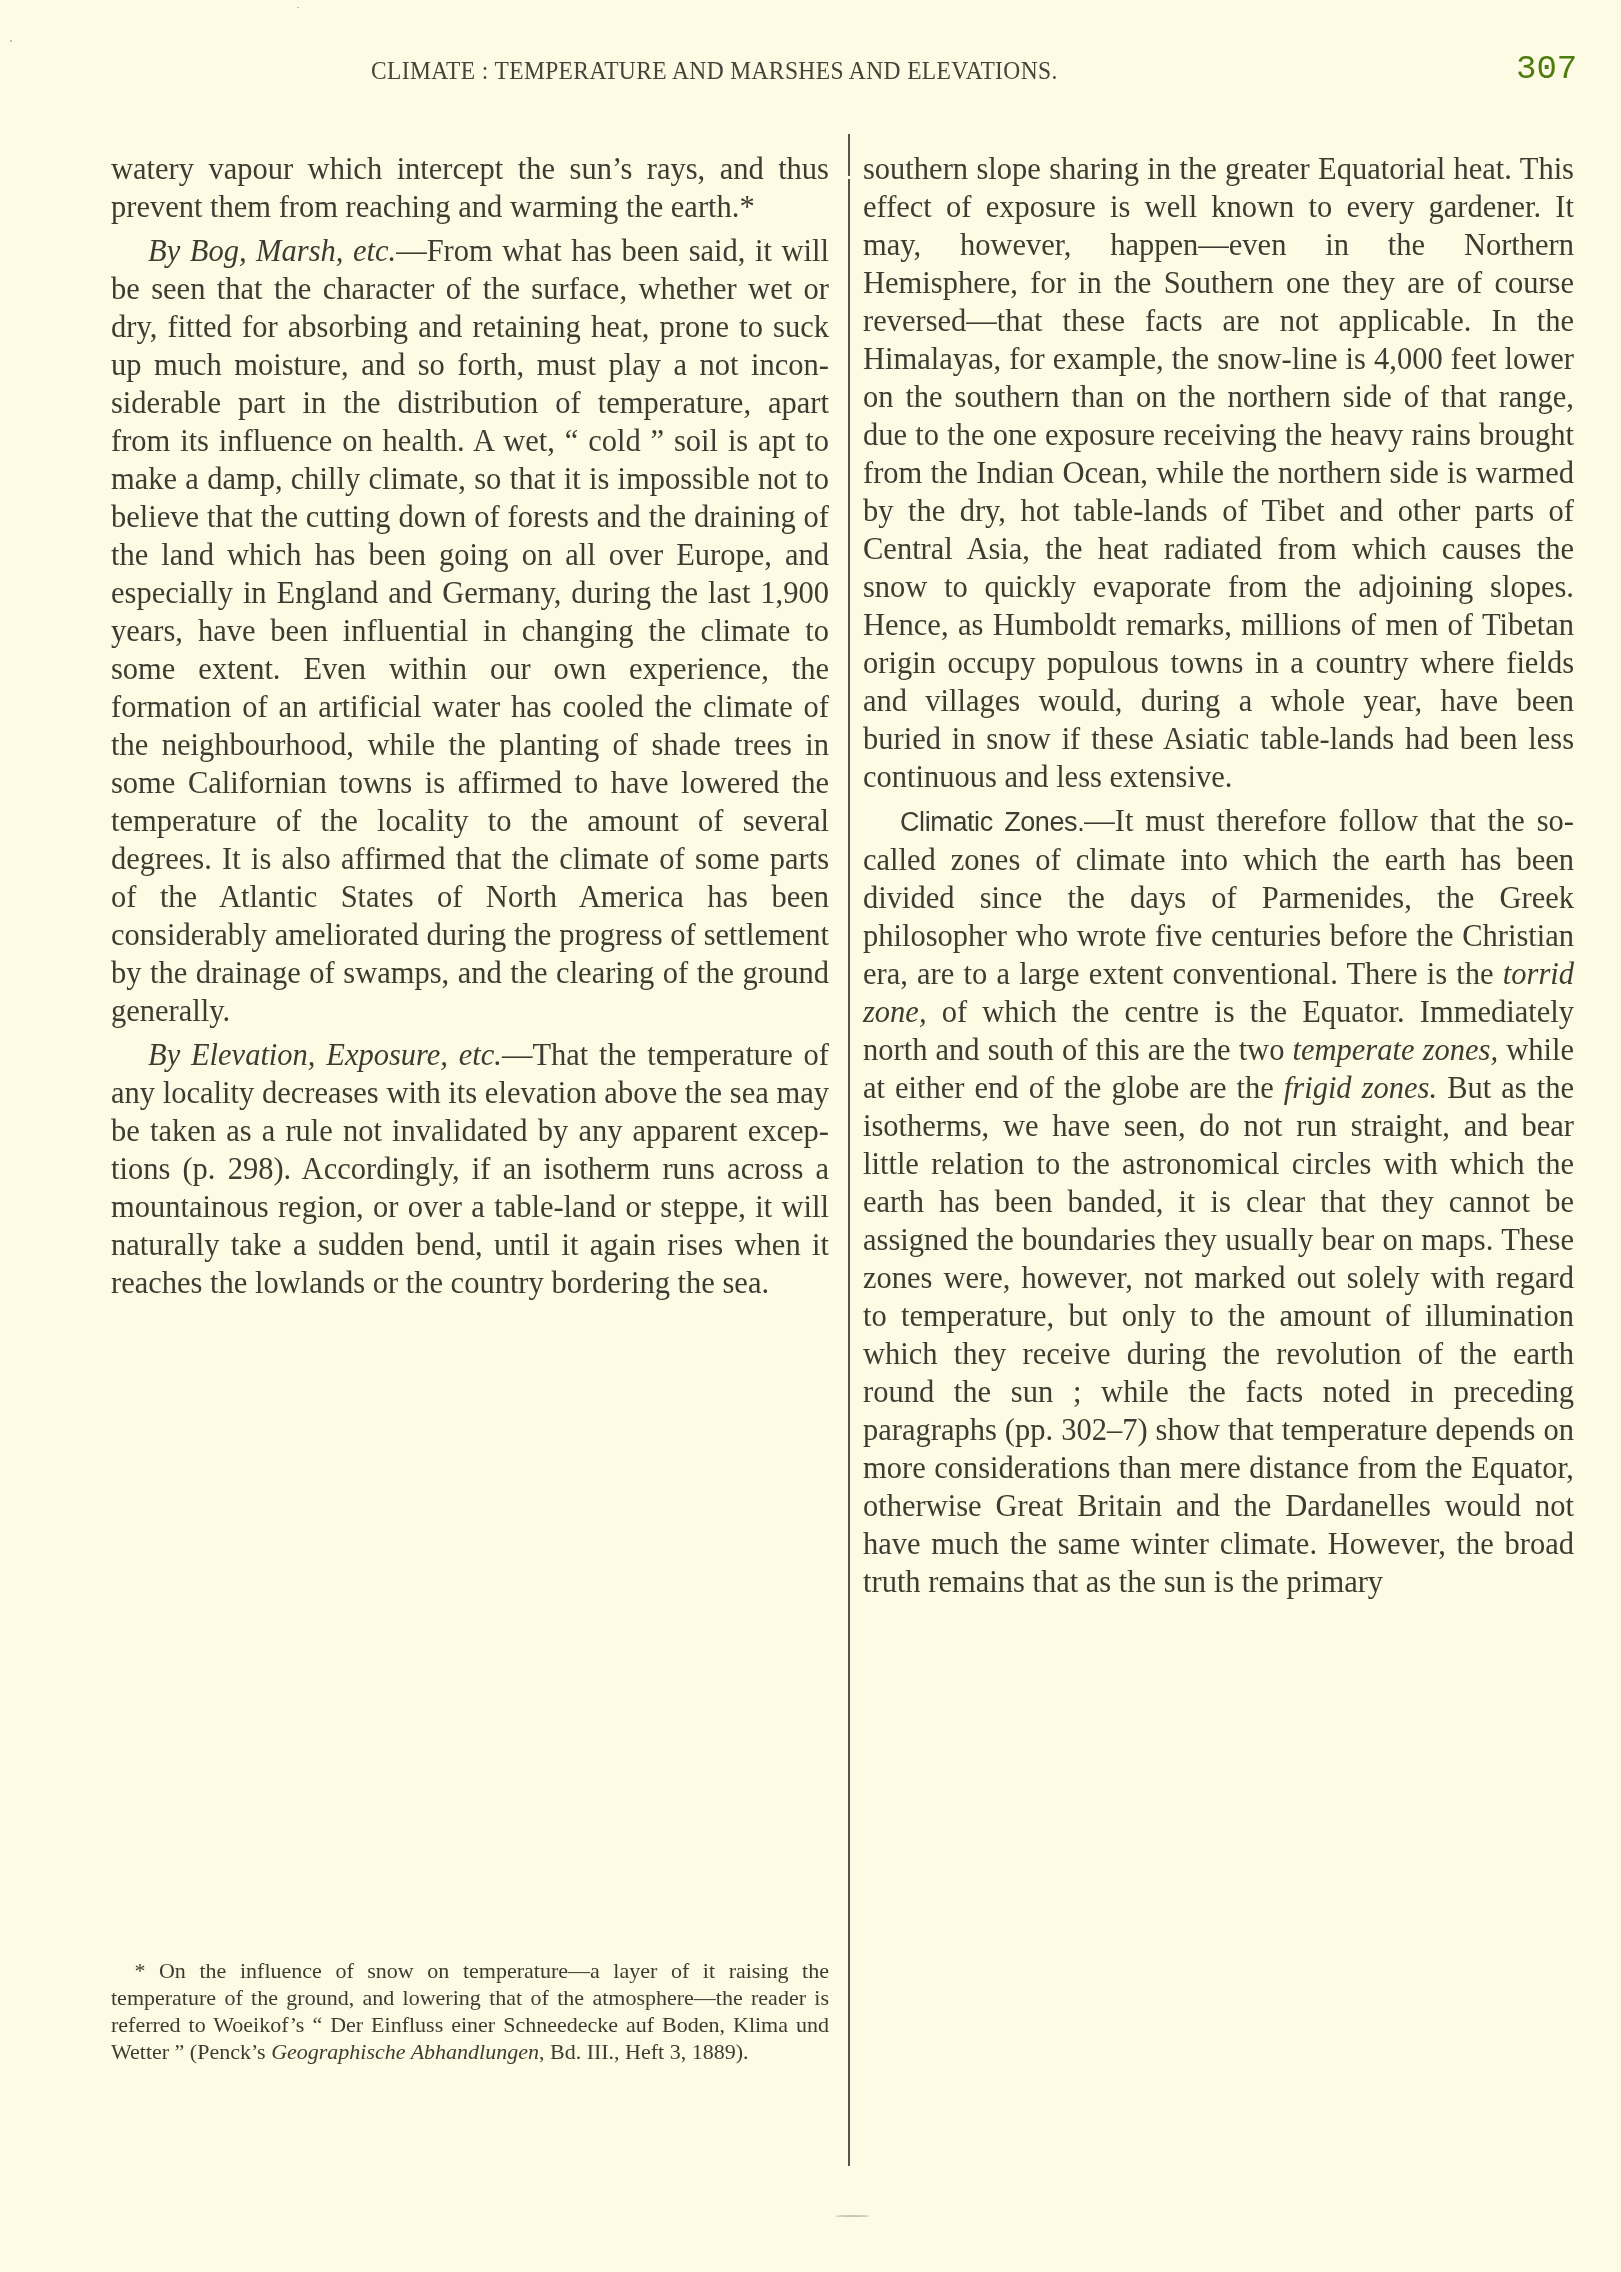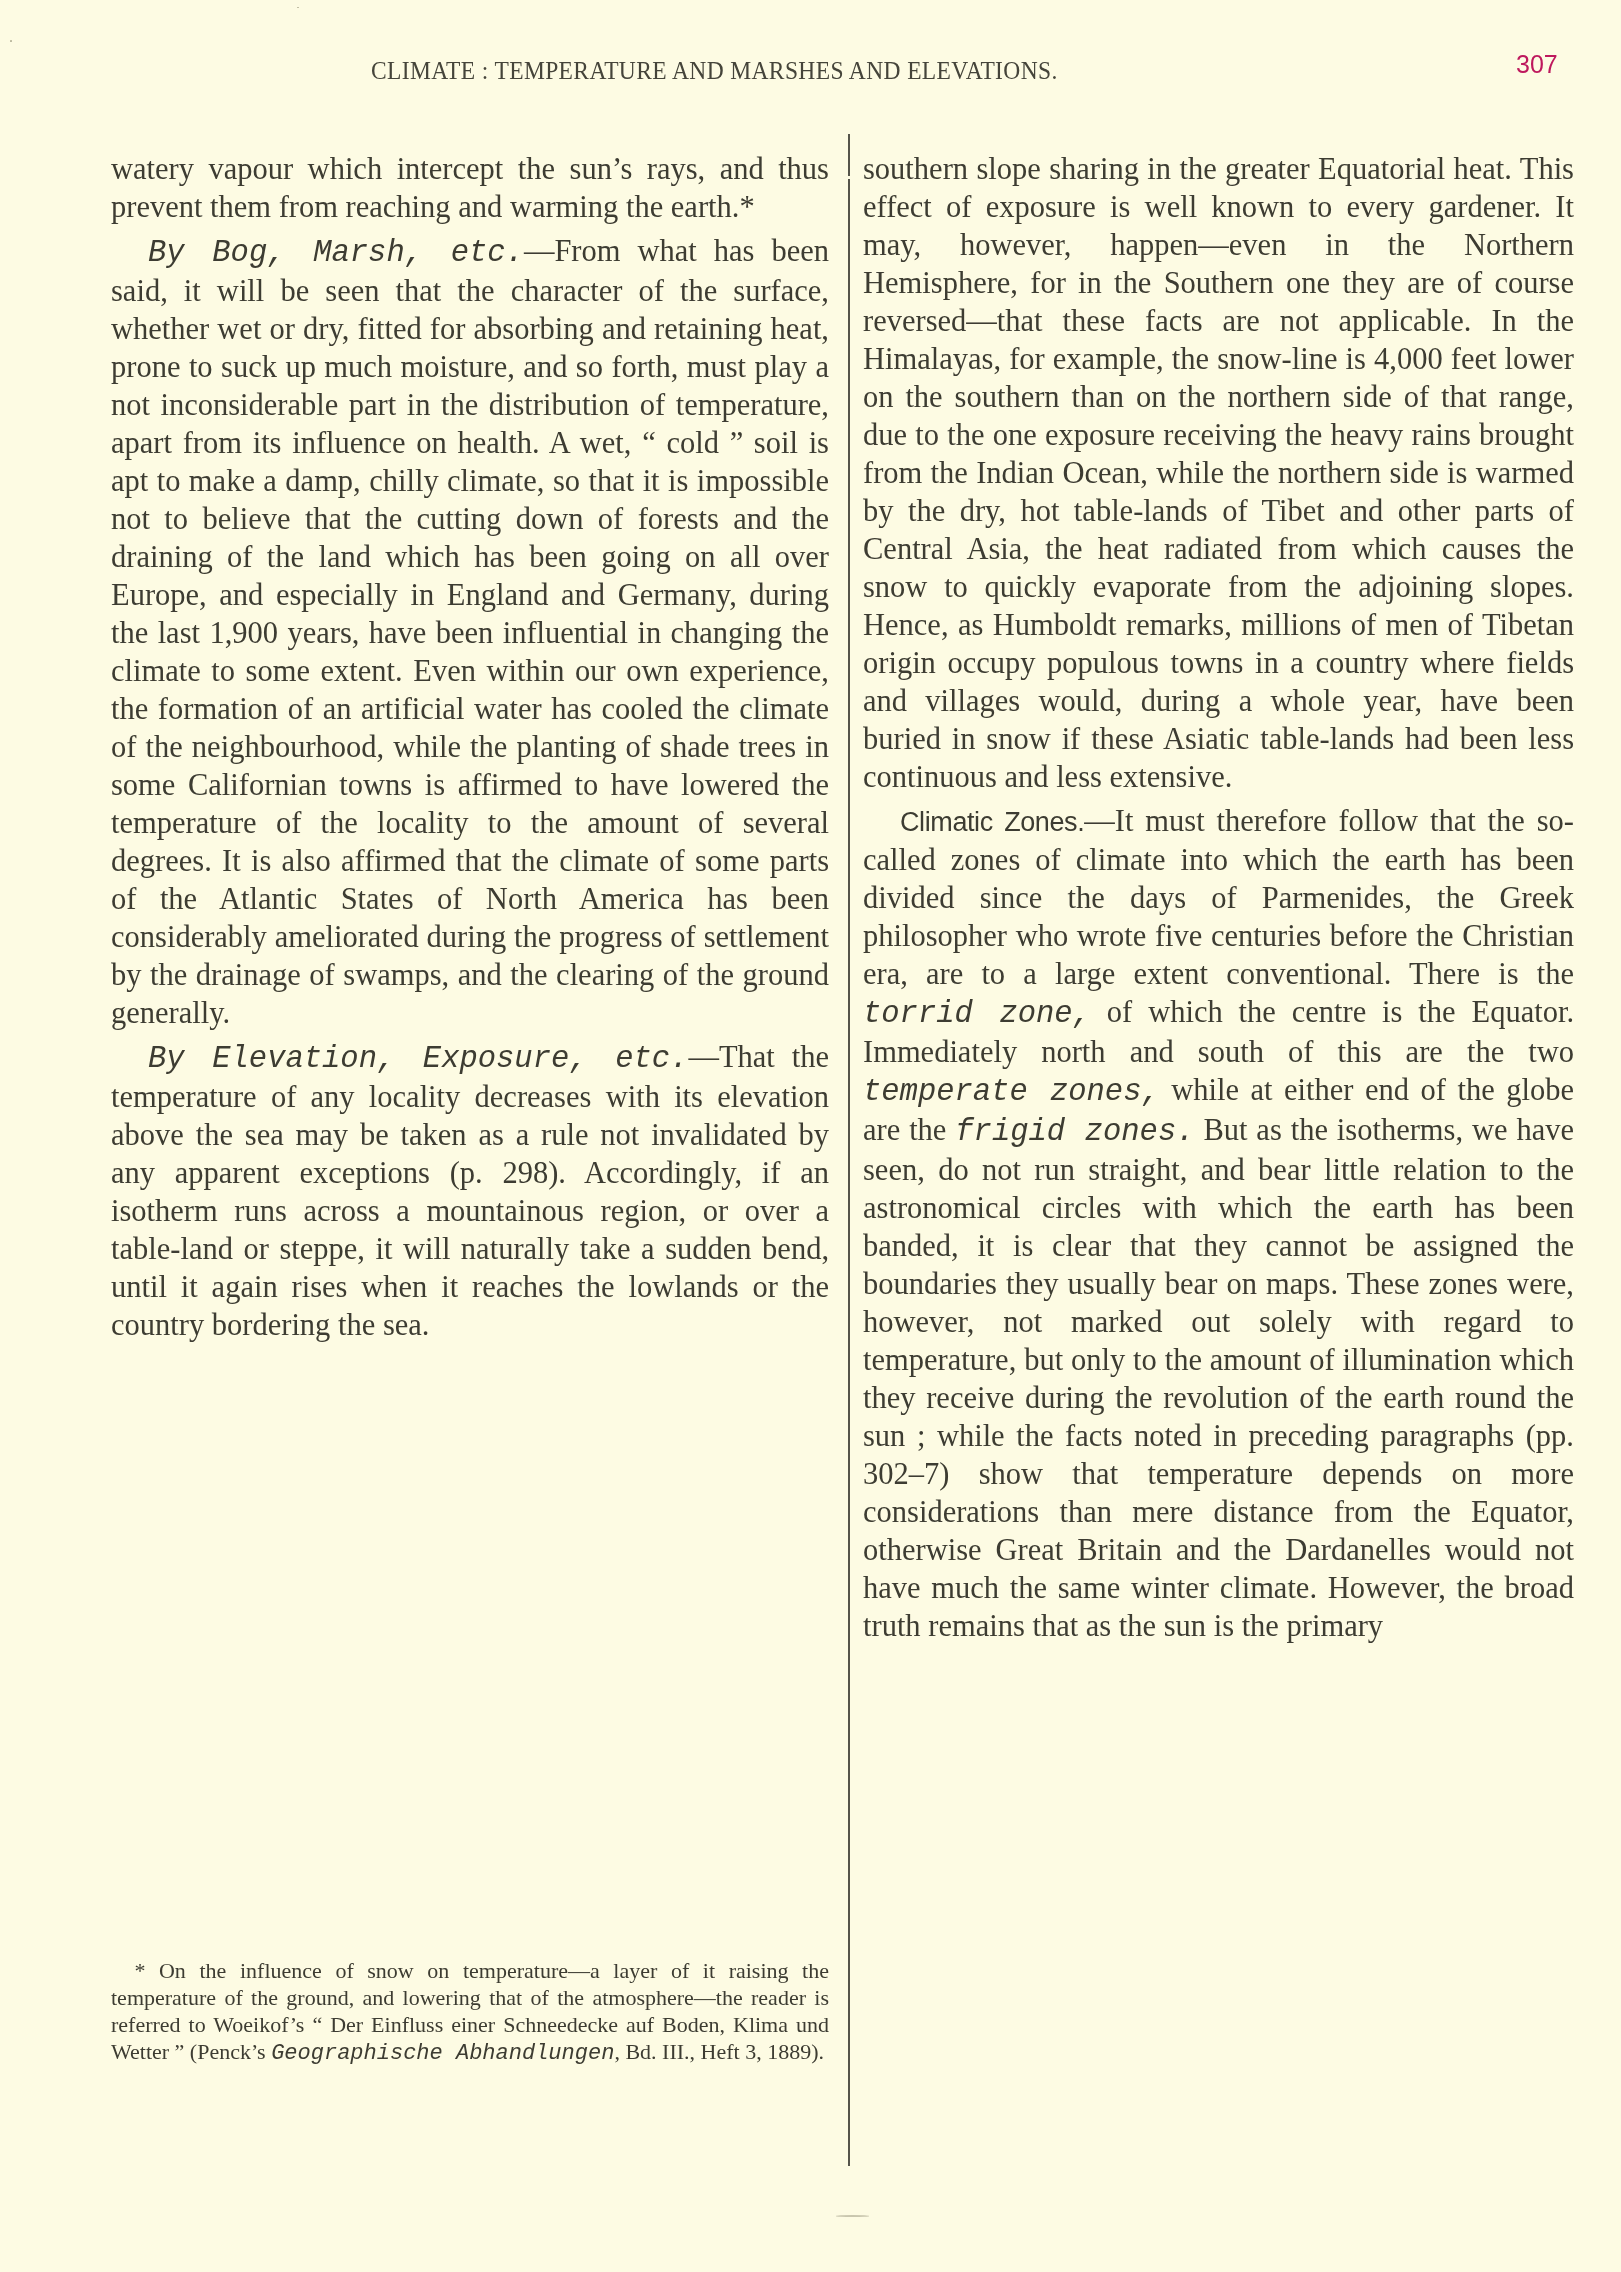--- a/index.html
+++ b/index.html
@@ -29,41 +29,41 @@
     letter-spacing: 0.4px;
     color: #45443a;
     transform: scaleX(0.94);
     transform-origin: left center;
     white-space: nowrap;
   }
   .page-number {
     position: absolute;
     left: 1516px;
     top: 0px;
-    font-family: Liberation Sans, sans-serif;
-    font-size: 25px;
-    color: #be185d;
+    font-family: Liberation Mono, monospace;
+    font-size: 34px;
+    color: #4d7c0f;
   }
   .column {
     position: absolute;
     top: 150px;
     width: 718px;
     font-family: "Liberation Serif", serif;
     font-size: 30.5px;
     line-height: 38px;
     text-align: justify;
     hyphens: manual;
     color: #3d3c32;
   }
   .col-left { left: 111px; }
   .col-right { left: 863px; width: 711px; }
   .para { margin: 0; text-indent: 0; }
   .para.indent { text-indent: 37px; }
   .para + .para { margin-top: 5.9px; }
-  .it { font-style: italic; font-family: Liberation Mono, monospace; }
+  .it { font-style: italic; }
   .sc-bold { font-family: "Liberation Sans", sans-serif; font-weight: normal; font-size: 27px; letter-spacing: -0.4px; }
   .column-rule {
     position: absolute;
     left: 848px;
     width: 1.7px;
     background: #55544a;
   }
   .rule-a { top: 134px; height: 42px; }
   .rule-b { top: 179px; height: 1987px; }
   .footnote {

